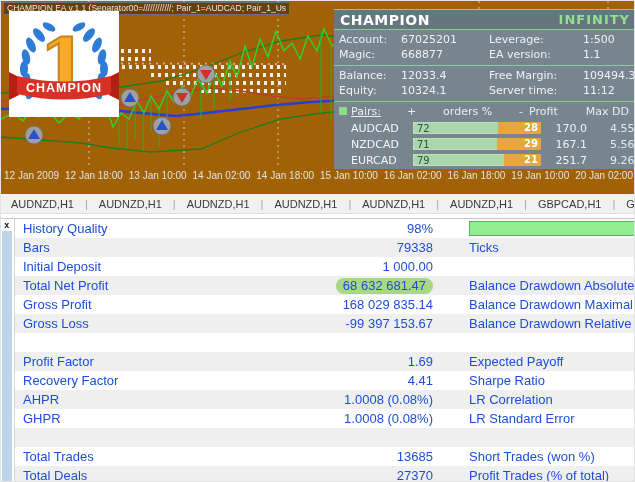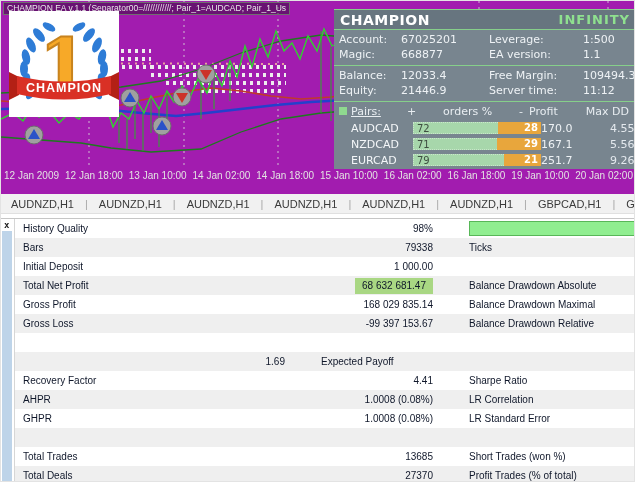--- a/index.html
+++ b/index.html
@@ -1,20 +1,20 @@
 <!DOCTYPE html>
 <html><head>
 <meta charset="utf-8">
 <style>
   html,body{margin:0;padding:0;background:#fff;}
   *{box-sizing:border-box;}
   .screen{position:relative;width:635px;height:482px;background:#fff;overflow:hidden;
           font-family:"Liberation Sans",sans-serif;border:1px solid #e3e3e3;}
   
-  .chart-area{position:absolute;left:0;top:0;width:635px;height:193px;background:#a21caf;overflow:hidden;}
+  .chart-area{position:absolute;left:0;top:0;width:635px;height:193px;background:#a16207;overflow:hidden;}
   .chart-svg{position:absolute;left:0;top:0;}
   .chart-title{position:absolute;left:2px;top:1px;font-size:8.5px;color:#e8e8e8;
                border:1px solid #6f6f6f;padding:0 3px;line-height:11px;white-space:nowrap;
                background:rgba(0,0,0,.35);z-index:3;}
   .badge{position:absolute;left:8px;top:10px;width:110px;height:106px;background:#fff;z-index:4;}
   .axis-labels{position:absolute;left:0;top:169px;width:635px;display:flex;
                justify-content:space-between;padding:0 3px;z-index:5;}
   .axis-labels span{font-size:10px;color:#e3e3e3;white-space:nowrap;}
   
   .ea-panel{position:absolute;left:333px;top:8px;width:302px;height:160px;z-index:6;
@@ -34,42 +34,42 @@
   .ph-profit{padding-right:4px;}
   .ph-maxdd{text-align:right;padding-right:6px;}
   .pair-row{display:grid;grid-template-columns:62px 128px 52px 54px;align-items:center;
             height:16px;font-size:11px;padding:0 4px 0 5px;margin-left:12px;}
   .pair-name{color:#f4f7f9;}
   .pair-bar{display:flex;height:12px;overflow:hidden;}
   .bar-win{background:#a7d7ab;color:#3f4f41;font-size:10px;line-height:12px;padding-left:3px;
            border:1px dotted #c9e6cb;border-right:none;}
   .bar-loss{background:#e8a63c;color:#fff;font-size:10px;font-weight:bold;line-height:12px;
             text-align:right;padding-right:3px;}
-  .pair-profit{padding-right:6px;color:#eef2f5;}
+  .pair-profit{text-align:right;padding-right:6px;color:#eef2f5;}
   .pair-maxdd{text-align:right;padding-right:2px;color:#e4e9ee;}
   
   .tab-bar{position:absolute;left:0;top:193px;width:635px;height:20px;background:#f1f1f1;
            display:flex;align-items:center;padding-left:10px;overflow:hidden;white-space:nowrap;
            border-bottom:1px solid #e0e0e0;}
   .tab{font-size:11px;color:#3a3a3a;cursor:default;}
   .tab + .tab::before{content:"|";color:#a8a8a8;margin:0 11px;}
   
   .report{position:absolute;left:0;top:217px;width:635px;height:265px;background:#fff;
           border-top:1px solid #c6c6c6;}
   .close-btn{position:absolute;left:3px;top:0;font-size:9px;font-weight:bold;color:#222;
              line-height:12px;cursor:pointer;font-family:"DejaVu Sans Mono",monospace;}
   .left-strip{position:absolute;left:1px;top:12px;bottom:0;width:10px;background:#bed4e9;}
   .rows{margin-left:13px;border-left:1px solid #d6d6d6;height:100%;overflow:hidden;}
   .rrow{display:grid;grid-template-columns:262px 148px 1fr;height:19px;line-height:19px;
-        font-size:10px;color:#0f172a;padding-left:8px;}
+        font-size:13px;color:#1d4ed8;padding-left:8px;}
   .rrow:nth-child(even){background:#efefef;}
   .r-label{white-space:nowrap;overflow:hidden;}
   .r-value{text-align:right;white-space:nowrap;}
   .r-right{padding-left:36px;white-space:nowrap;overflow:hidden;}
-  .pill{display:inline-block;background:#a9d783;border-radius:0;padding:0 7px;line-height:16px;}
+  .pill{display:inline-block;background:#a9d783;border-radius:8px;padding:0 7px;line-height:16px;}
   .quality-bar{width:calc(100% + 4px);height:15px;margin-top:2px;background:#90ee90;
                border:1px solid #58b758;}
 </style>
 </head>
 <body>
 
 <div class="screen">
 
   <div class="chart-area">
     <svg class="chart-svg" width="635" height="168" viewBox="0 0 635 168">
@@ -194,21 +194,21 @@
       <div class="green-divider"></div>
       <div class="info-block">
         <div class="info-row">
           <span>Balance:</span>
           <span>12033.4</span>
           <span>Free Margin:</span>
           <span>109494.3</span>
         </div>
         <div class="info-row">
           <span>Equity:</span>
-          <span>21446.9</span>
+          <span>10324.1</span>
           <span>Server time:</span>
           <span>11:12</span>
         </div>
       </div>
       <div class="green-divider"></div>
       <div class="pairs-header">
         <span class="pairs-label">
           <span class="legend-sq"></span>
           <span>Pairs:</span>
         </span>
@@ -309,20 +309,21 @@
         <span class="r-label">Gross Loss</span>
         <span class="r-value">-99 397 153.67</span>
         <span class="r-right">Balance Drawdown Relative</span>
       </div>
       <div class="rrow">
         <span class="r-label"></span>
         <span class="r-value"></span>
         <span class="r-right"></span>
       </div>
       <div class="rrow">
+        <span class="r-label">Profit Factor</span>
         <span class="r-value">1.69</span>
         <span class="r-right">Expected Payoff</span>
       </div>
       <div class="rrow">
         <span class="r-label">Recovery Factor</span>
         <span class="r-value">4.41</span>
         <span class="r-right">Sharpe Ratio</span>
       </div>
       <div class="rrow">
         <span class="r-label">AHPR</span>

